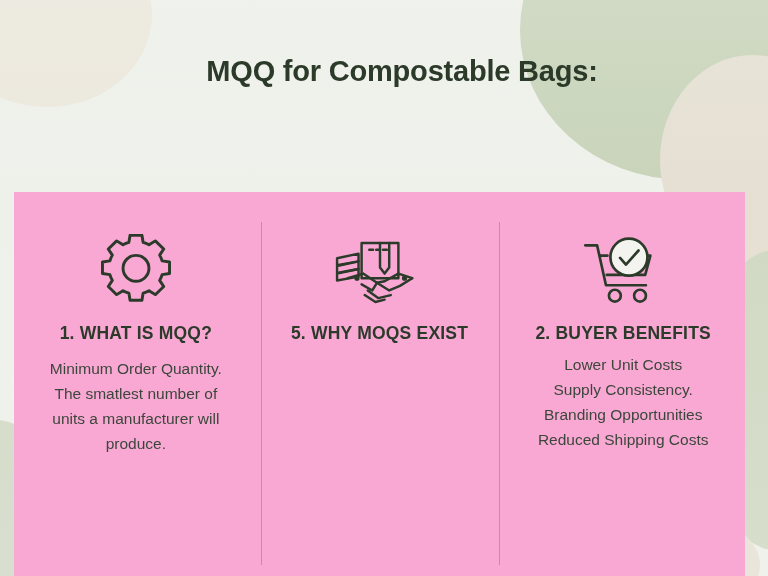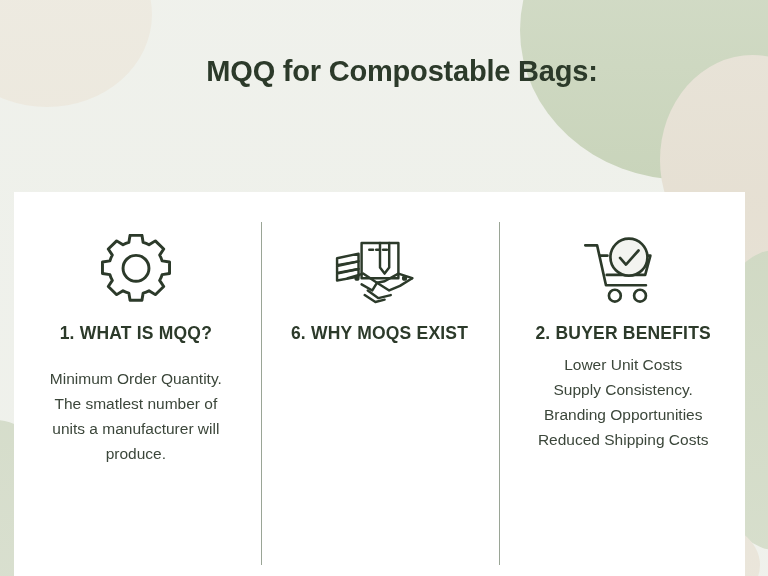--- a/index.html
+++ b/index.html
@@ -103,21 +103,21 @@
     letter-spacing: -0.2px;
   }
 
   
   #card {
     position: absolute;
     left: 14px;
     top: 192px;
     width: 731px;
     height: 384px;
-    background: #ffffff;
+    background: #f9a8d4;
   }
 
   #columns {
     position: absolute;
     inset: 0;
     display: flex;
   }
   .column {
     flex: 1 1 0;
     position: relative;
@@ -149,21 +149,21 @@
     color: #2c3a2a;
     font-size: 17.5px;
     font-weight: bold;
     letter-spacing: 0.2px;
     margin-top: 10px;
     line-height: 22px;
     white-space: nowrap;
   }
 
   .col-body {
-    margin-top: 22px;
+    margin-top: 12px;
     color: #3b463a;
     font-size: 15.5px;
     line-height: 25px;
     white-space: pre-line;
   }
   #col-body-3 { margin-top: 8px; }
 </style>
 </head>
 <body>
 
@@ -216,21 +216,21 @@
 
             <path d="M18 62 L38 56 L56 68 L50 78 L36 70"></path>
             <path d="M102 62 L84 56 L66 66 L56 68"></path>
             <path d="M56 68 L72 78 L86 72 L102 62"></path>
             <path d="M44 78 L58 88 L74 84"></path>
             <path d="M40 84 L54 93 L66 90"></path>
             <circle cx="30" cy="62" r="1.8" fill="#2c3a2a"></circle>
             <circle cx="92" cy="62" r="1.8" fill="#2c3a2a"></circle>
           </svg>
         </div>
-        <div class="col-heading">6. WHY MOQS EXIST</div>
+        <div class="col-heading">5. WHY MOQS EXIST</div>
       </div>
 
       <div class="column">
         <div class="icon-wrap">
           <svg width="82" height="74" viewBox="0 0 110 100" fill="none" stroke="#2c3a2a" stroke-width="3.6" stroke-linejoin="round" stroke-linecap="round">
 
             <path d="M4 18 L20 18 L32 72 L86 72"></path>
 
             <path d="M24 32 L34 32"></path>
             <path d="M84 32 L92 32 L85 58 L33 58"></path>

